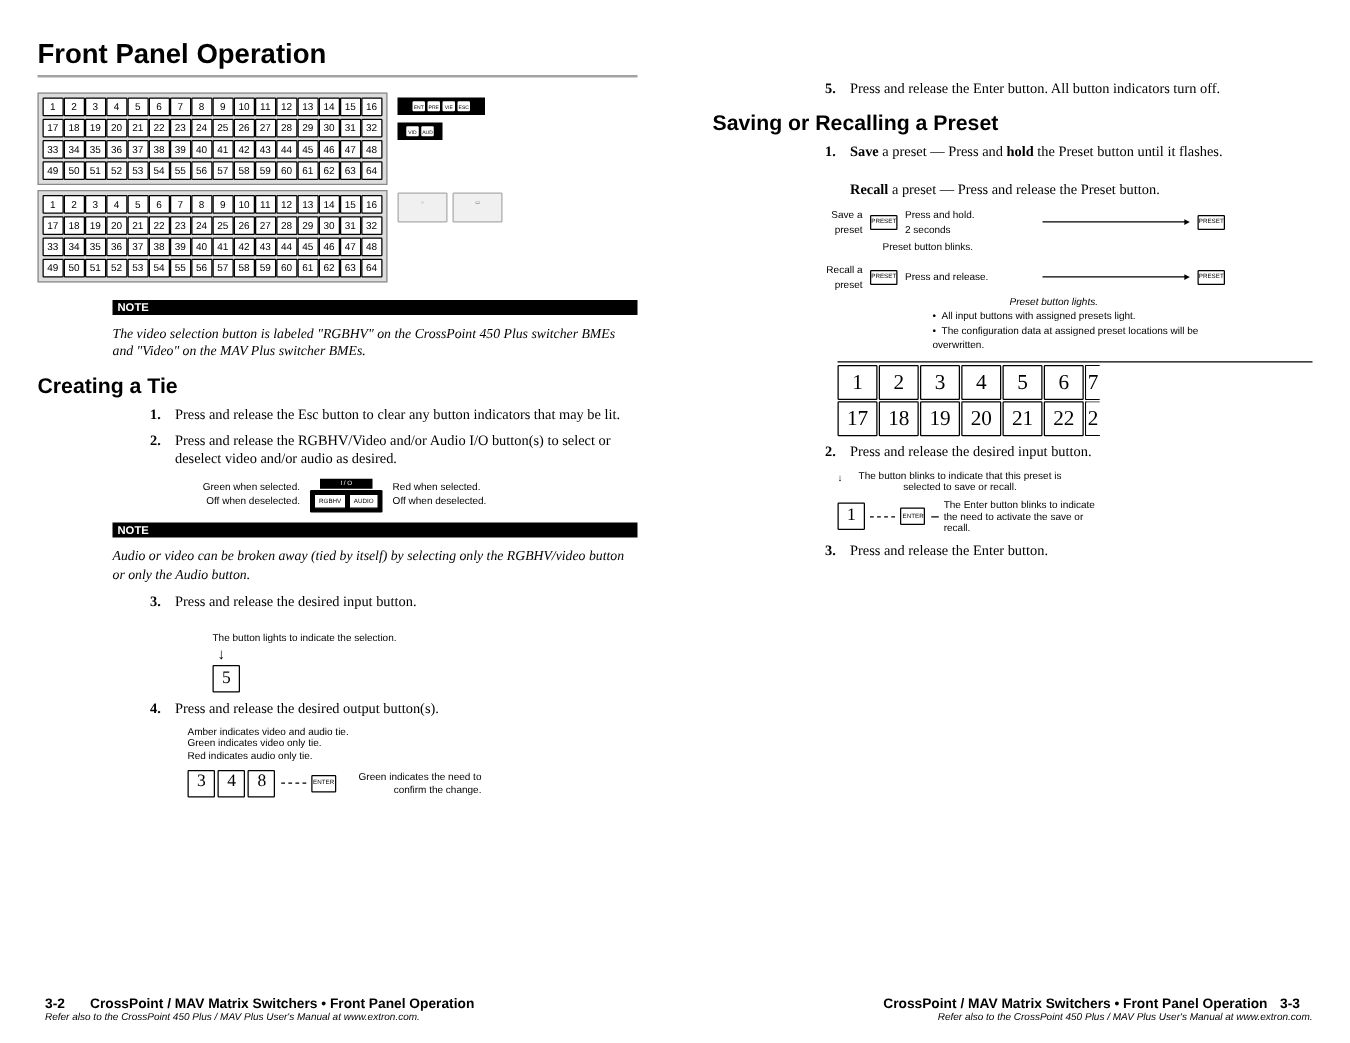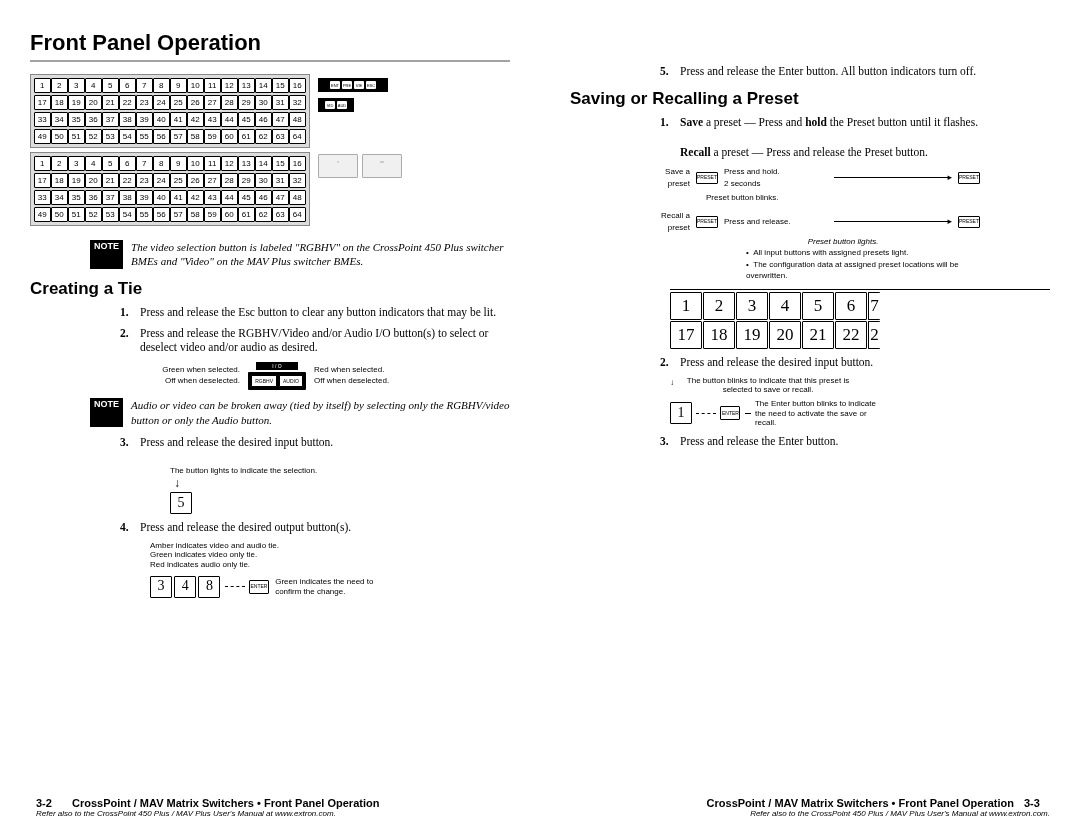--- a/index.html
+++ b/index.html
@@ -94,20 +94,21 @@
     display: flex;
     align-items: center;
     justify-content: center;
     border-radius: 1px;
   }
   .note-row {
     display: flex;
     gap: 8px;
     margin: 8px 0;
     padding-left: 60px;
+    flex-direction: column;
   }
   .note-tag {
     background: #000;
     color: #fff;
     font-family: Arial, sans-serif;
     font-weight: bold;
     font-size: 9px;
     padding: 1px 4px;
     flex-shrink: 0;
   }
@@ -551,21 +552,21 @@
         <div>Amber indicates video and audio tie.</div>
         <div>Green indicates video only tie.</div>
         <div>Red indicates audio only tie.</div>
       </div>
       <div style="margin-top:6px;">
         <span class="bigbtn">3</span>
         <span class="bigbtn">4</span>
         <span class="bigbtn">8</span>
         <span class="dash-arrow"></span>
         <span class="enter-btn">ENTER</span>
-        <span class="tiny-text" style="display:inline-block;vertical-align:middle;margin-left:4px;width:110px;">Green indicates the need to confirm the change.</span>
+        <span class="tiny-text" style="display:inline-block;vertical-align:middle;margin-left:4px;width:110px;text-align:right;">Green indicates the need to confirm the change.</span>
       </div>
     </div>
 
     <div class="footer">
       <div class="line1">
         <span class="pg">3-2</span>
         <span>CrossPoint / MAV Matrix Switchers • Front Panel Operation</span>
       </div>
       <div class="line2">Refer also to the CrossPoint 450 Plus / MAV Plus User's Manual at www.extron.com.</div>
     </div>

